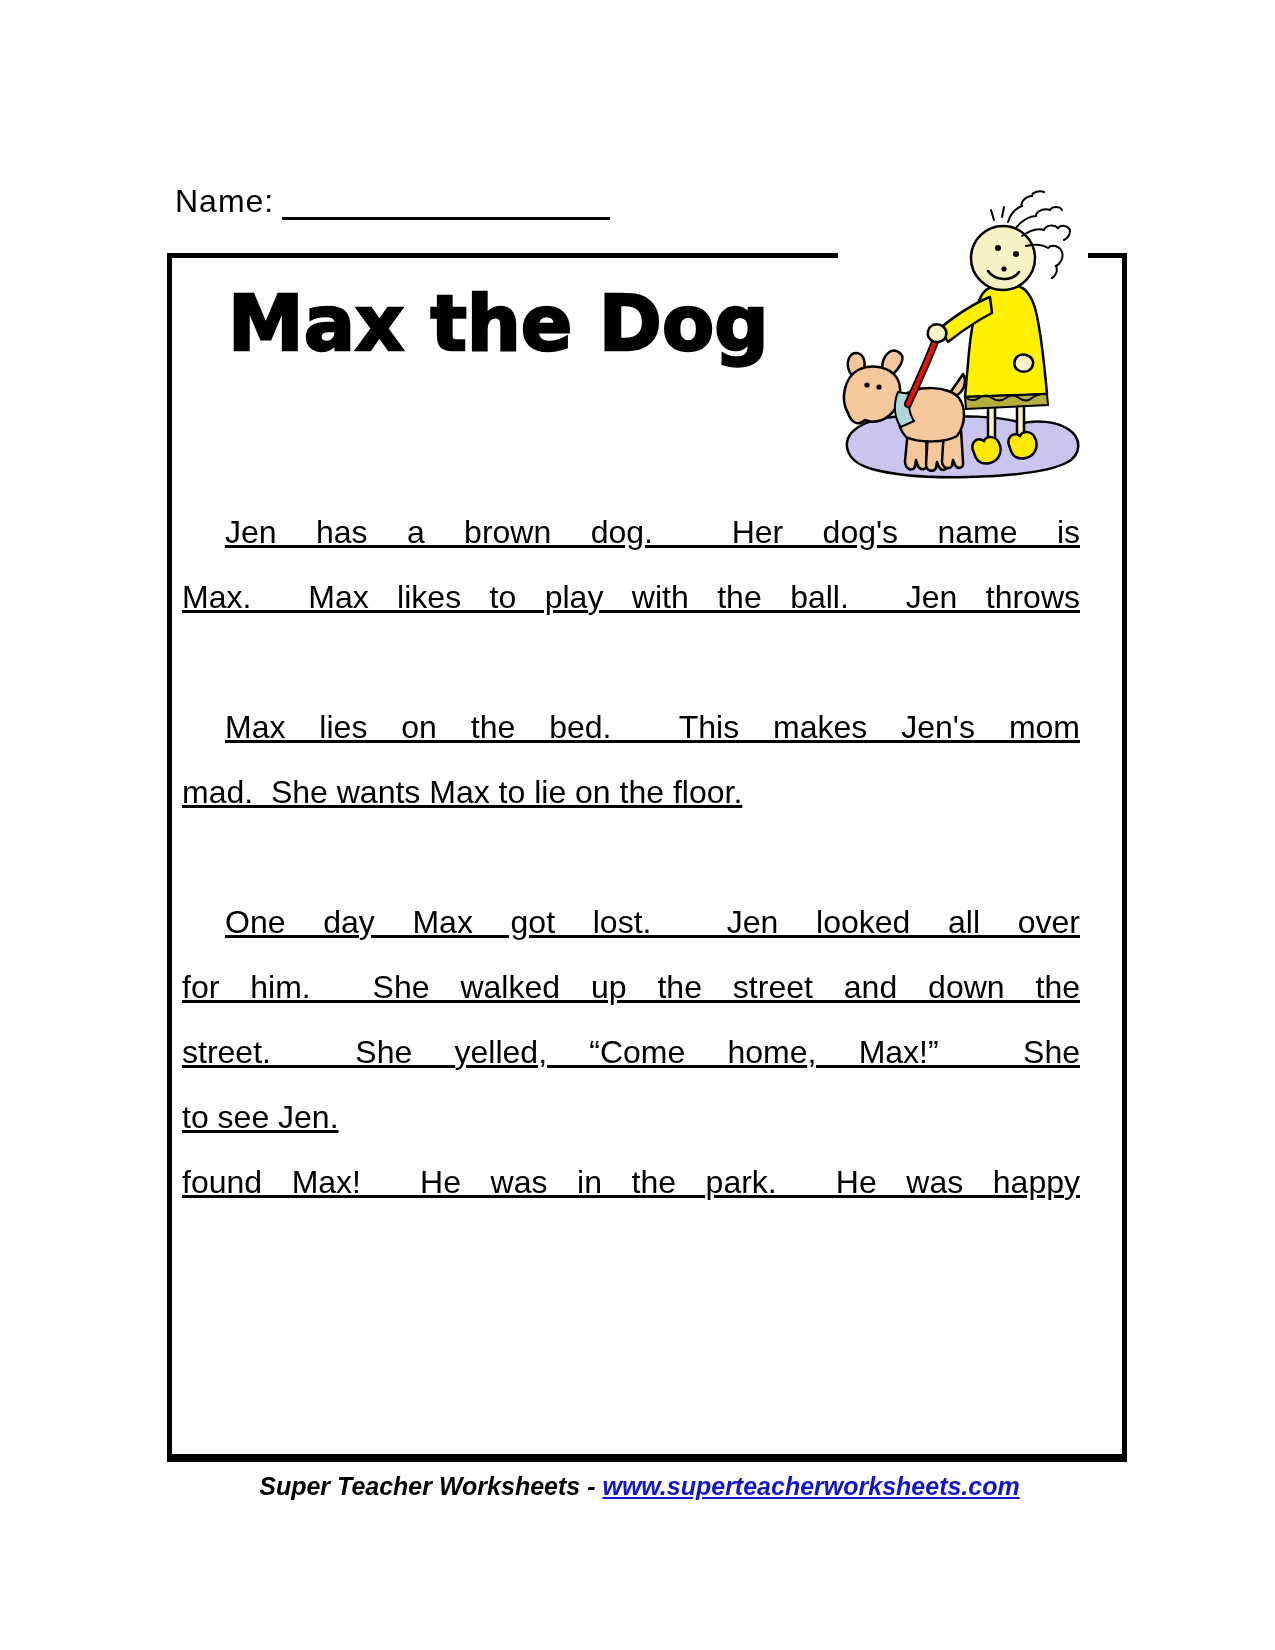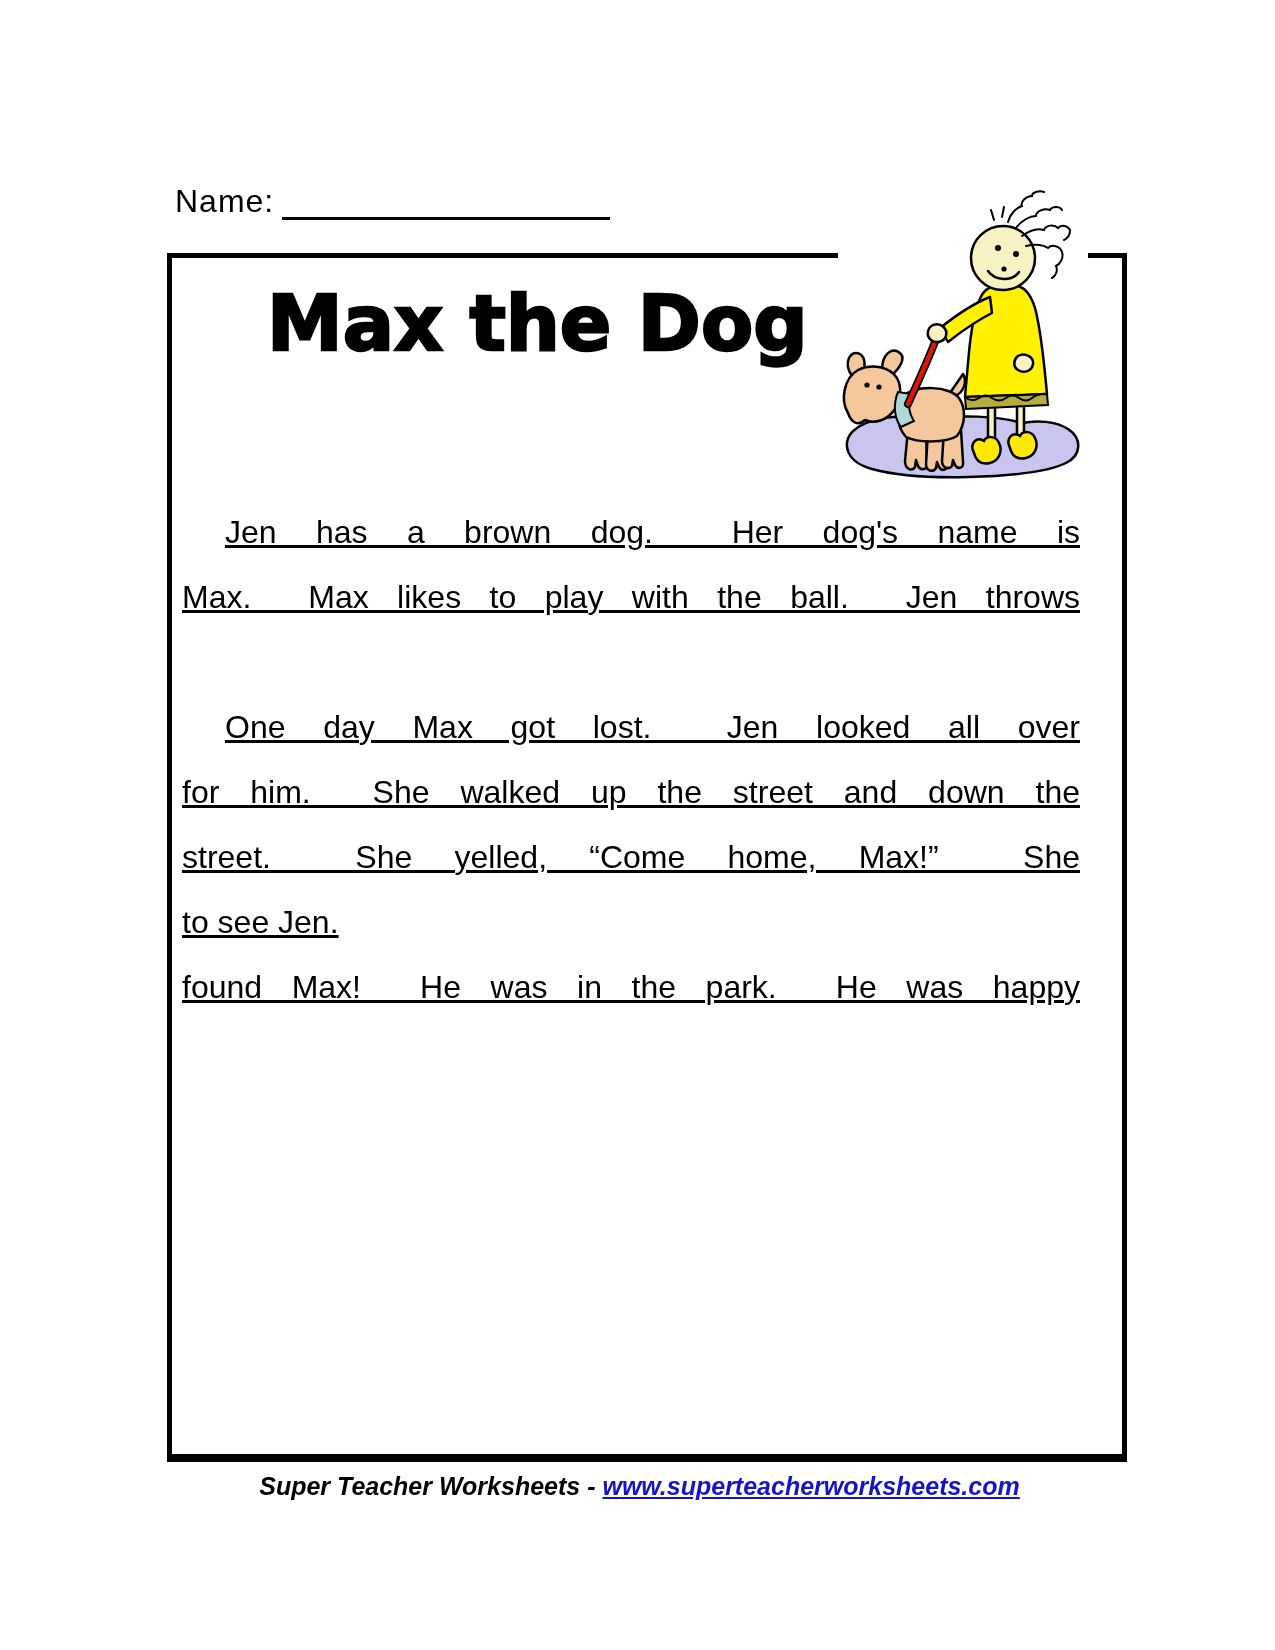--- a/index.html
+++ b/index.html
@@ -26,21 +26,21 @@
   
   .box{
     position:absolute;left:167px;top:253px;
     width:960px;height:1209px;
     box-sizing:border-box;
     border:5px solid #000;
     border-bottom-width:8px;
     background:#fff;
   }
   .title{
-    margin:24px 0 0 95px;
+    margin:24px 0 0 56px;
     font-family:"DejaVu Sans", sans-serif;
     font-weight:bold;
     font-size:76px;
     letter-spacing:0px;
     -webkit-text-stroke:2.5px #000;
     line-height:1.1;
   }
   .story{
     margin-top:134px;
     padding:0 42px 0 10px;
@@ -102,20 +102,24 @@
 
   <div class="box">
     <div class="title">Max the Dog</div>
 
     <div class="story">
       <div class="para">
         <div class="line first">Jen has a brown dog.  Her dog's name is</div>
         <div class="line">Max.  Max likes to play with the ball.  Jen throws</div>
       </div>
       <div class="para">
+        <div class="line first">Max lies on the bed.  This makes Jen's mom</div>
+        <div class="line last">mad.  She wants Max to lie on the floor.</div>
+      </div>
+      <div class="para">
         <div class="line first">One day Max got lost.  Jen looked all over</div>
         <div class="line">for him.  She walked up the street and down the</div>
         <div class="line">street.  She yelled, “Come home, Max!”  She</div>
         <div class="line last">to see Jen.</div>
         <div class="line">found Max!  He was in the park.  He was happy</div>
       </div>
     </div>
   </div>
 
   <div class="illustration">

